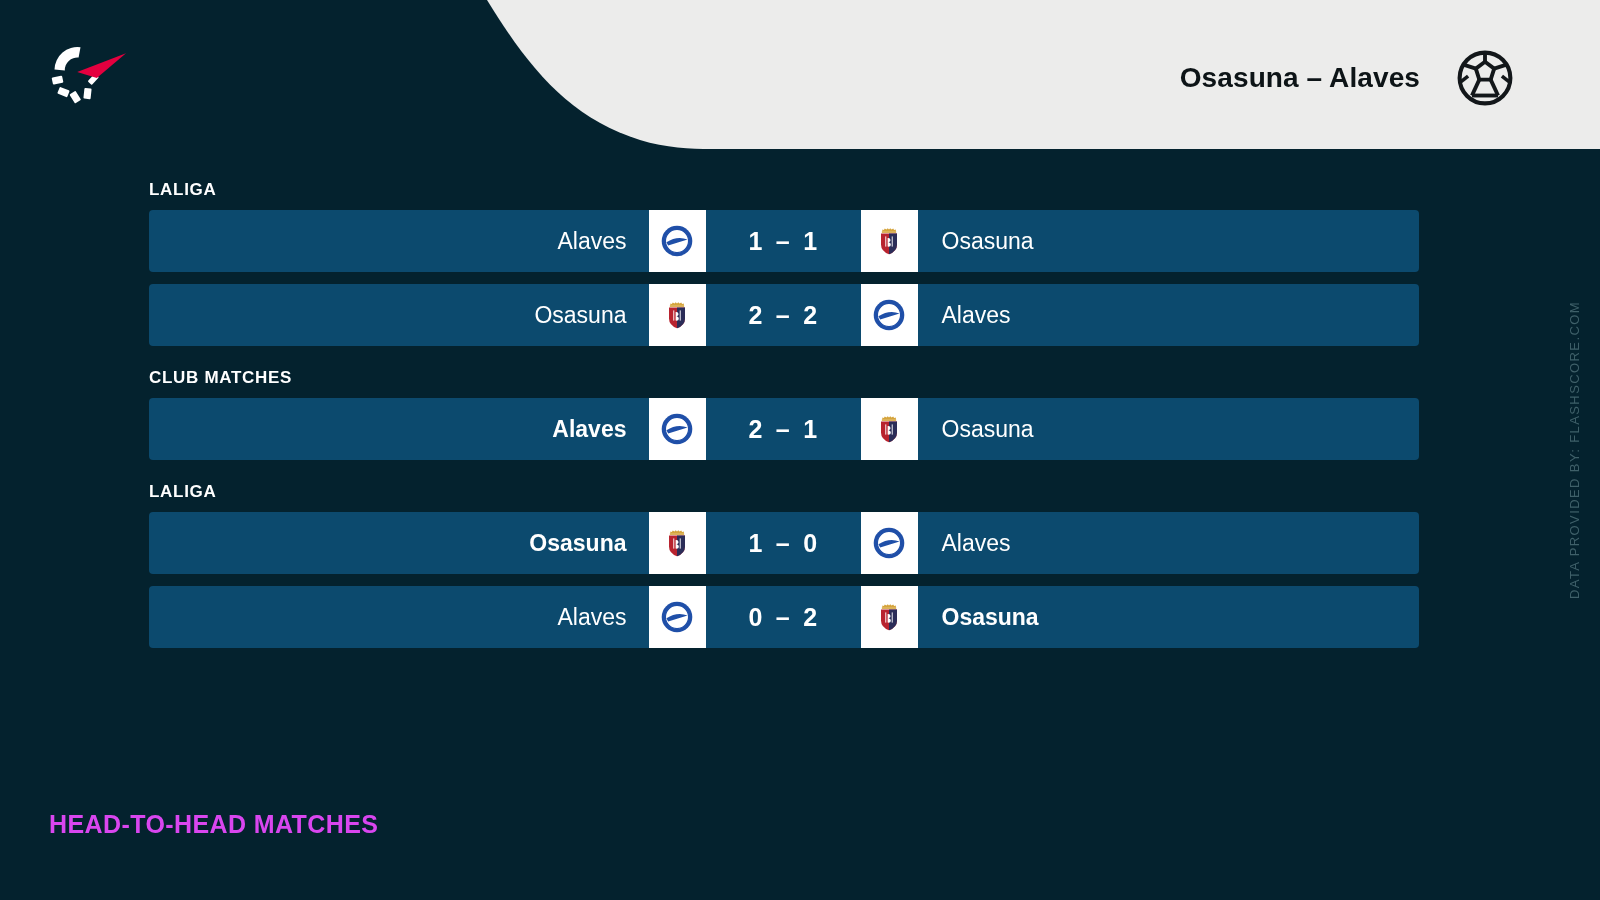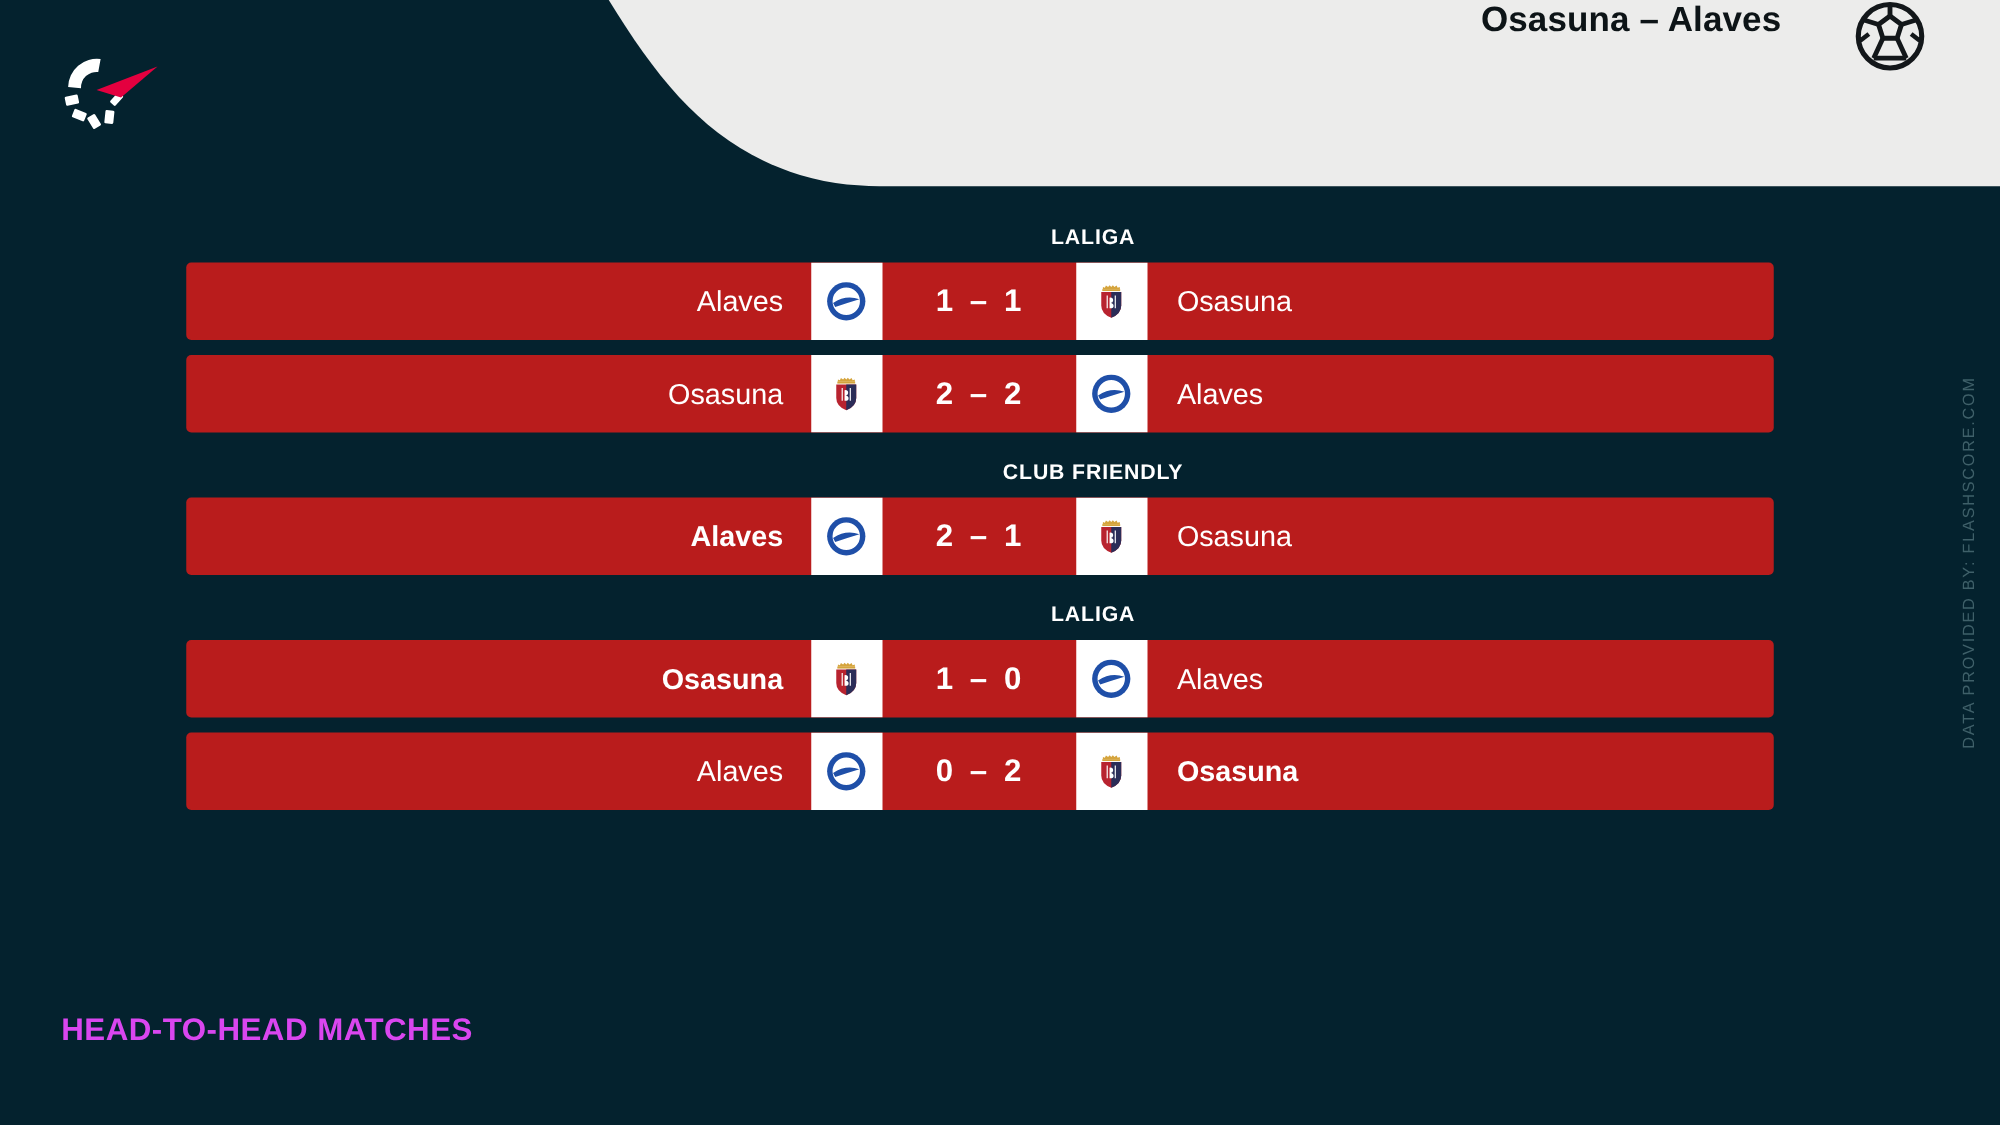--- a/index.html
+++ b/index.html
@@ -46,23 +46,24 @@
     height: 68px;
   }
   .brand-logo svg { display: block; width: 92px; height: 68px; }
 
   .header-right {
     position: absolute;
     right: 0;
     top: 0;
     height: 156px;
     display: flex;
+    align-items: center;
     justify-content: flex-end;
-    padding-right: 59px;
-    gap: 58px;
+    padding-right: 86px;
+    gap: 36px;
   }
   .match-title {
     color: #0d1417;
     font-size: 28px;
     font-weight: bold;
     letter-spacing: 0.1px;
     white-space: nowrap;
   }
   .ball-icon { width: 58px; height: 58px; display: block; }
 
@@ -74,30 +75,29 @@
     width: 1600px;
   }
   .section-label {
     color: #ffffff;
     font-size: 17px;
     font-weight: bold;
     letter-spacing: 0.7px;
     margin-left: 149px;
     margin-top: 22px;
     margin-bottom: 10px;
-    text-align: center;
   }
   .section-label.first { margin-top: 24px; }
 
   .match-row {
     position: relative;
     margin-left: 149px;
     width: 1270px;
     height: 62px;
-    background: #b91c1c;
+    background: #0c4a6e;
     border-radius: 4px;
     display: flex;
     align-items: stretch;
     margin-bottom: 12px;
     overflow: hidden;
   }
   .team-name {
     display: flex;
     align-items: center;
     color: #ffffff;
@@ -263,21 +263,21 @@
         <svg viewBox="0 0 40 40" aria-hidden="true">
           <circle cx="20" cy="20" r="18" fill="#1f4fa8"></circle>
           <circle cx="20" cy="20" r="13.6" fill="#ffffff"></circle>
           <path d="M7.6 21.6 Q20 13.4 32.4 18.2 Q20 22.0 9.6 25.4 Z" fill="#1f4fa8"></path>
           <circle cx="20" cy="20" r="13.6" fill="none" stroke="#1f4fa8" stroke-width="1.4"></circle>
         </svg>
       </div>
       <div class="team-name away">Alaves</div>
     </div>
 
-    <div class="section-label">CLUB FRIENDLY</div>
+    <div class="section-label">CLUB MATCHES</div>
 
     <div class="match-row">
       <div class="team-name home winner">Alaves</div>
       <div class="logo-cell">
         <svg viewBox="0 0 40 40" aria-hidden="true">
           <circle cx="20" cy="20" r="18" fill="#1f4fa8"></circle>
           <circle cx="20" cy="20" r="13.6" fill="#ffffff"></circle>
           <path d="M7.6 21.6 Q20 13.4 32.4 18.2 Q20 22.0 9.6 25.4 Z" fill="#1f4fa8"></path>
           <circle cx="20" cy="20" r="13.6" fill="none" stroke="#1f4fa8" stroke-width="1.4"></circle>
         </svg>

